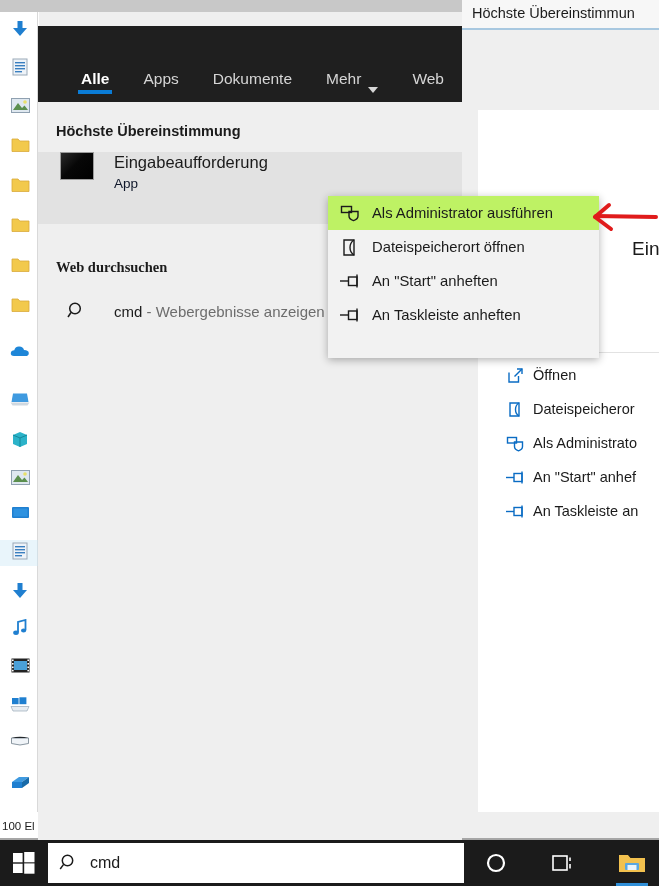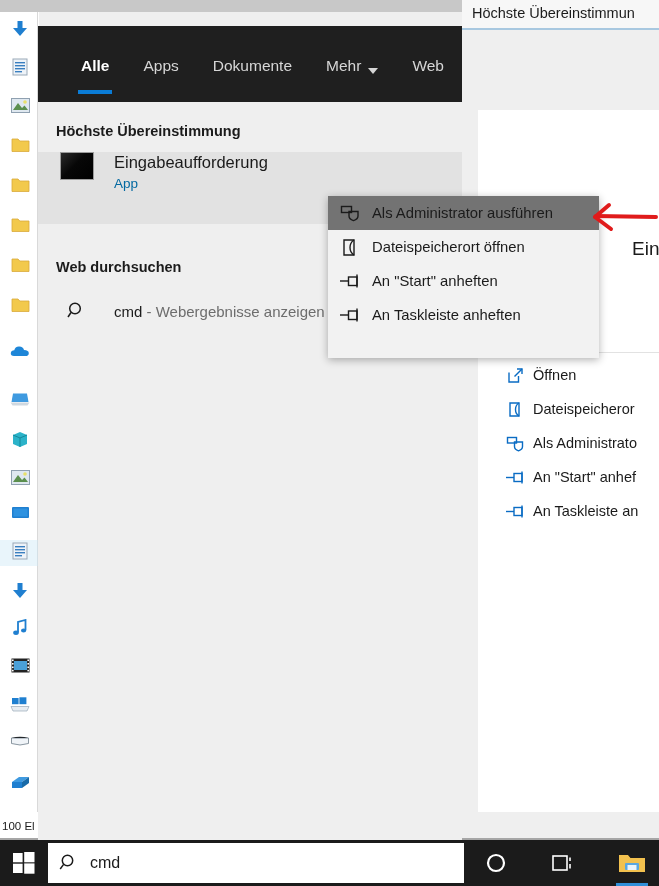--- a/index.html
+++ b/index.html
@@ -96,21 +96,21 @@
   .tabbar {
     position: absolute; left: 0; top: 0; width: 424px; height: 76px;
     background: #1f1f1f;
   }
   .tabs {
     position: absolute; left: 26px; top: 18px; height: 44px;
     display: flex; align-items: flex-start;
   }
   .tab {
     position: relative; height: 44px;
-    display: flex; align-items: center;
+    display: flex; align-items: flex-end;
     padding: 0 17px;
     font-size: 15.5px; color: #d6d6d6; white-space: nowrap;
     cursor: default;
   }
   .tab.active { color: #ffffff; font-weight: bold; }
   .tab .underline {
     position: absolute; left: 14px; right: 14px; bottom: -6px; height: 4px;
     background: #0a7cd6;
   }
   .tab .caret {
@@ -131,21 +131,21 @@
     display: flex; 
     background: #e2e2e2;
   }
   .result-icon {
     width: 34px; height: 28px; margin-left: 22px; flex: 0 0 34px;
     background: linear-gradient(135deg,#2a2a2a 0%, #070707 45%, #000 100%);
     border: 1px solid #9b9b9b;
   }
   .result-text { margin-left: 20px; }
   .result-title { font-size: 16.5px; color: #1b1b1b; line-height: 1.25; }
-  .result-sub { font-size: 13.5px; color: #0369a1; margin-top: 3px; }
+  .result-sub { font-size: 13.5px; color: #0f172a; margin-top: 3px; }
 
   .web-row {
     position: absolute; left: 0; width: 424px; height: 42px;
     display: flex; align-items: center;
     background: #efefef;
   }
   .web-row .mag { width: 34px; flex: 0 0 34px; margin-left: 22px;
     display: flex; align-items: center; justify-content: center; }
   .web-row .wtext { margin-left: 20px; font-size: 15px; color: #1b1b1b; white-space: nowrap; }
   .web-row .wtext .dim { color: #6d6d6d; }
@@ -153,21 +153,21 @@
   
   .ctx-menu {
     position: absolute; left: 328px; top: 196px; width: 271px; height: 162px;
     background: #f2f2f2;
     box-shadow: 0 2px 8px rgba(0,0,0,.30);
   }
   .ctx-item {
     height: 34px; display: flex; align-items: center;
     font-size: 14.8px; color: #1b1b1b; white-space: nowrap;
   }
-  .ctx-item.highlight { background: #737373; }
+  .ctx-item.highlight { background: #bef264; }
   .ctx-item .ci-icon {
     width: 44px; flex: 0 0 44px;
     display: flex; align-items: center; justify-content: center;
     color: #1b1b1b;
   }
 
   
   .annot { position: absolute; pointer-events: none; }
   .annot-arrow { left: 592px; top: 196px; width: 67px; height: 44px; }
   .annot-ellipse { left: 64px; top: 843px; width: 84px; height: 36px; }
@@ -434,21 +434,21 @@
     <div class="section-head" style="top:86px;">Höchste Übereinstimmung</div>
 
     <div class="result-row" style="top:126px;height:72px;">
       <div class="result-icon"></div>
       <div class="result-text">
         <div class="result-title">Eingabeaufforderung</div>
         <div class="result-sub">App</div>
       </div>
     </div>
 
-    <div class="section-head" style="top:222px;">Web durchsuchen</div>
+    <div class="section-head" style="top:222px;font-family:Liberation Serif, serif;">Web durchsuchen</div>
 
     <div class="web-row" style="top:264px;">
       <span class="mag">
         <svg width="20" height="20" viewBox="0 0 20 20" fill="none" stroke="#1b1b1b" stroke-width="1.5">
           <circle cx="8" cy="7.5" r="5.3"></circle>
             <path d="M4 11.5 L1 16"></path>
         </svg>
       </span>
       <span class="wtext">
         <span>cmd</span>

